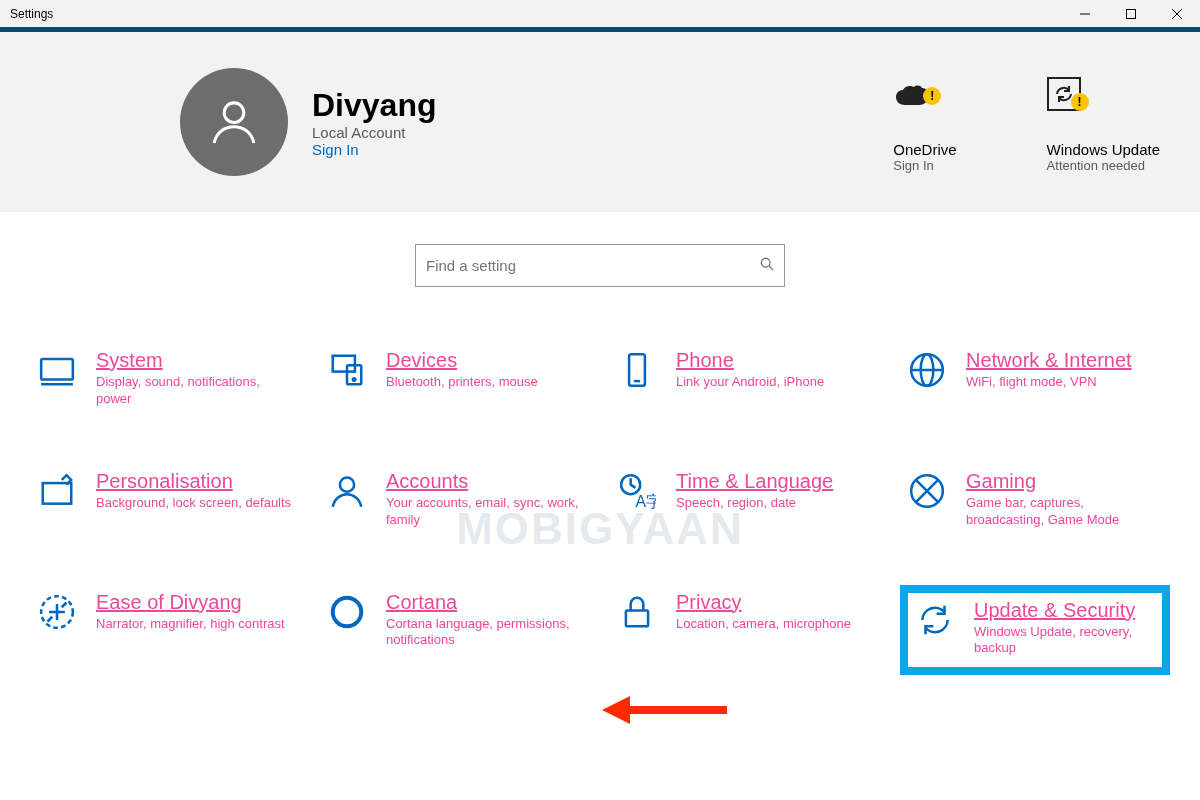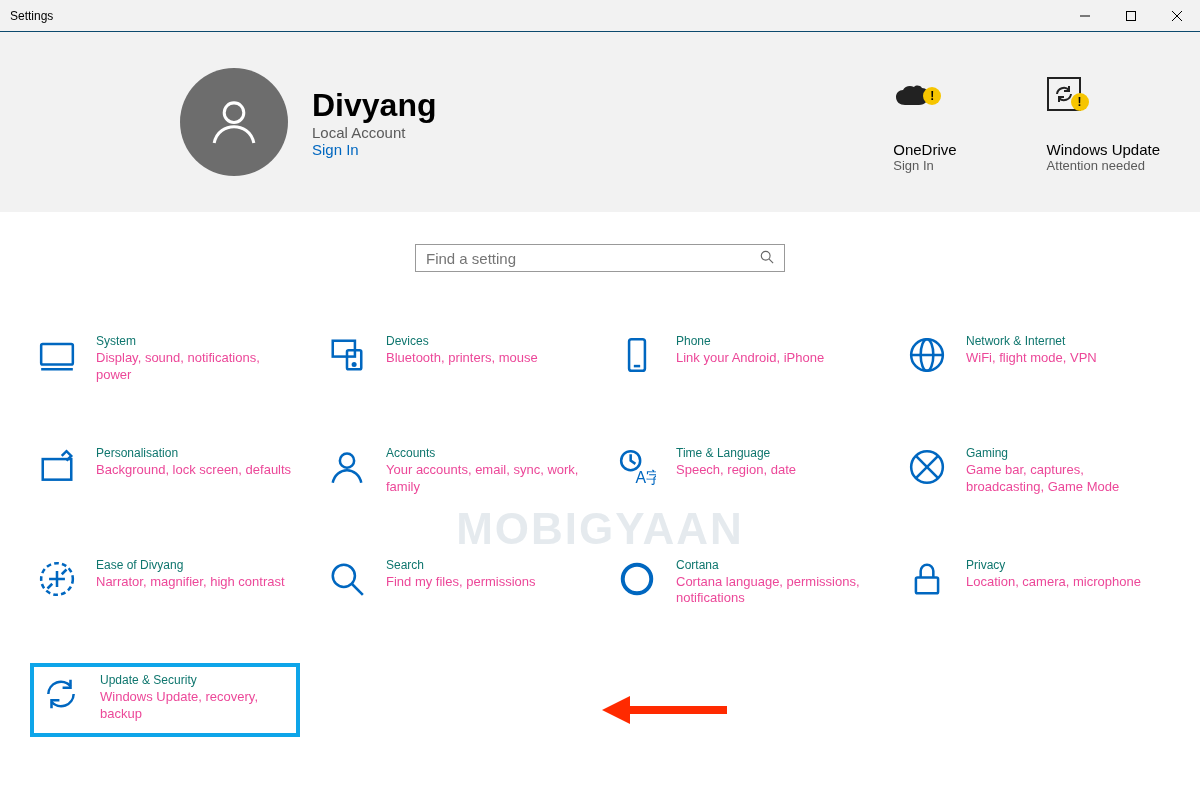--- a/index.html
+++ b/index.html
@@ -1,51 +1,51 @@
 <!DOCTYPE html>
 <html><head>
 <meta charset="utf-8">
 <style>
   * { box-sizing: border-box; margin: 0; padding: 0; }
   html, body { width: 1200px; height: 800px; font-family: "Segoe UI", Tahoma, sans-serif; background: #fff; color: #000; overflow: hidden; }
 
   
-  .titlebar { height: 32px; display: flex; align-items: center; justify-content: space-between; padding-left: 10px; background: #f2f2f2; border-bottom: 1px solid #0c4a6e; }
+  .titlebar { height: 32px; display: flex; align-items: center; justify-content: space-between; padding-left: 10px; background: #f2f2f2; border-bottom: 5px solid #0c4a6e; }
   .titlebar .title { font-size: 12px; color: #000; }
   .win-controls { display: flex; height: 100%; }
   .win-btn { width: 46px; display: flex; align-items: center; justify-content: center; font-size: 14px; color: #000; }
 
   
   .header-band { background: #f2f2f2; height: 180px; display: flex; align-items: center; padding-left: 180px; padding-right: 40px; gap: 160px; }
   .profile { display: flex; align-items: center; gap: 24px; }
   .avatar { width: 108px; height: 108px; border-radius: 50%; background: #6d6d6d; display: flex; align-items: center; justify-content: center; }
   .profile-text .name { font-size: 32px; font-weight: 600; }
   .profile-text .subtitle { font-size: 15px; color: #5a5a5a; }
   .profile-text .signin { font-size: 15px; color: #0067c0; cursor: pointer; }
   .tiles { display: flex; gap: 90px; margin-left: auto; }
   .tile { display: flex; flex-direction: column; }
   .tile-icon-row { height: 40px; display: flex; align-items: flex-end; position: relative; }
   .tile-title { font-size: 15px; margin-top: 30px; }
   .tile-sub { font-size: 13px; color: #5a5a5a; }
   .warn-badge { position: absolute; width: 18px; height: 18px; border-radius: 50%; background: #f6c500; display:flex; align-items:center; justify-content:center; font-size:12px; font-weight:bold; color:#000; }
 
   
   .search-row { display: flex; justify-content: center; margin-top: 32px; }
-  .search-box { width: 370px; height: 28px; border: 1px solid #999; display: flex; align-items: center; padding: 0 10px; }
+  .search-box { width: 370px; height: 43px; border: 1px solid #999; display: flex; align-items: center; padding: 0 10px; }
   .search-box input { flex: 1; border: none; outline: none; font-size: 15px; background: transparent; }
   .search-icon { color: #666; font-size: 14px; }
 
   
   .grid { display: grid; grid-template-columns: repeat(4, 1fr); column-gap: 20px; row-gap: 46px; padding: 56px 30px 0 30px; }
   .cat { display: flex; gap: 18px; align-items: flex-start; padding: 6px 6px 10px 6px; position:relative; }
   .cat-icon { width: 42px; height: 42px; display: flex; align-items: center; justify-content: center; flex-shrink: 0; }
   .cat-icon svg { stroke: #0067c0; fill: none; stroke-width: 1.6; }
-  .cat-text .cat-title { font-size: 12px; color: #0f766e; }
+  .cat-text .cat-title { font-size: 20px; color: #ec4899; text-decoration: underline; }
   .cat-text .cat-desc { font-size: 13px; color: #ec4899; max-width: 200px; line-height: 1.3; margin-top: 2px; }
-  .highlight { border: 4px solid #0ea5e9; }
+  .highlight { border: 8px solid #0ea5e9; }
 
   
   .watermark { position: absolute; top: 504px; left: 0; width: 100%; text-align: center; font-size: 44px; font-weight: 700; color: rgba(110,140,160,0.18); letter-spacing: 2px; pointer-events: none; z-index: 0; }
 
   
   .arrow-annot { position: absolute; left: 602px; top: 690px; pointer-events: none; }
 </style>
 </head>
 <body>
 
@@ -244,32 +244,20 @@
           <path d="M12 7v10M7 12h10" stroke-dasharray="0"></path>
           <path d="M15 9l3-3M9 15l-3 3" stroke-dasharray="0"></path>
         </svg>
       </span>
     <div class="cat-text">
         <div class="cat-title">Ease of Divyang</div>
         <div class="cat-desc">Narrator, magnifier, high contrast</div>
       </div>
   </div>
 
-  <div class="cat">
-    <span class="cat-icon">
-        <svg width="38" height="38" viewBox="0 0 24 24">
-          <circle cx="10" cy="10" r="7"></circle>
-          <line x1="15" y1="15" x2="22" y2="22"></line>
-        </svg>
-      </span>
-    <div class="cat-text">
-        <div class="cat-title">Search</div>
-        <div class="cat-desc">Find my files, permissions</div>
-      </div>
-  </div>
 
   <div class="cat">
     <span class="cat-icon">
         <svg width="38" height="38" viewBox="0 0 24 24">
           <circle cx="12" cy="12" r="9" stroke-width="2.5"></circle>
         </svg>
       </span>
     <div class="cat-text">
         <div class="cat-title">Cortana</div>
         <div class="cat-desc">Cortana language, permissions, notifications</div>

